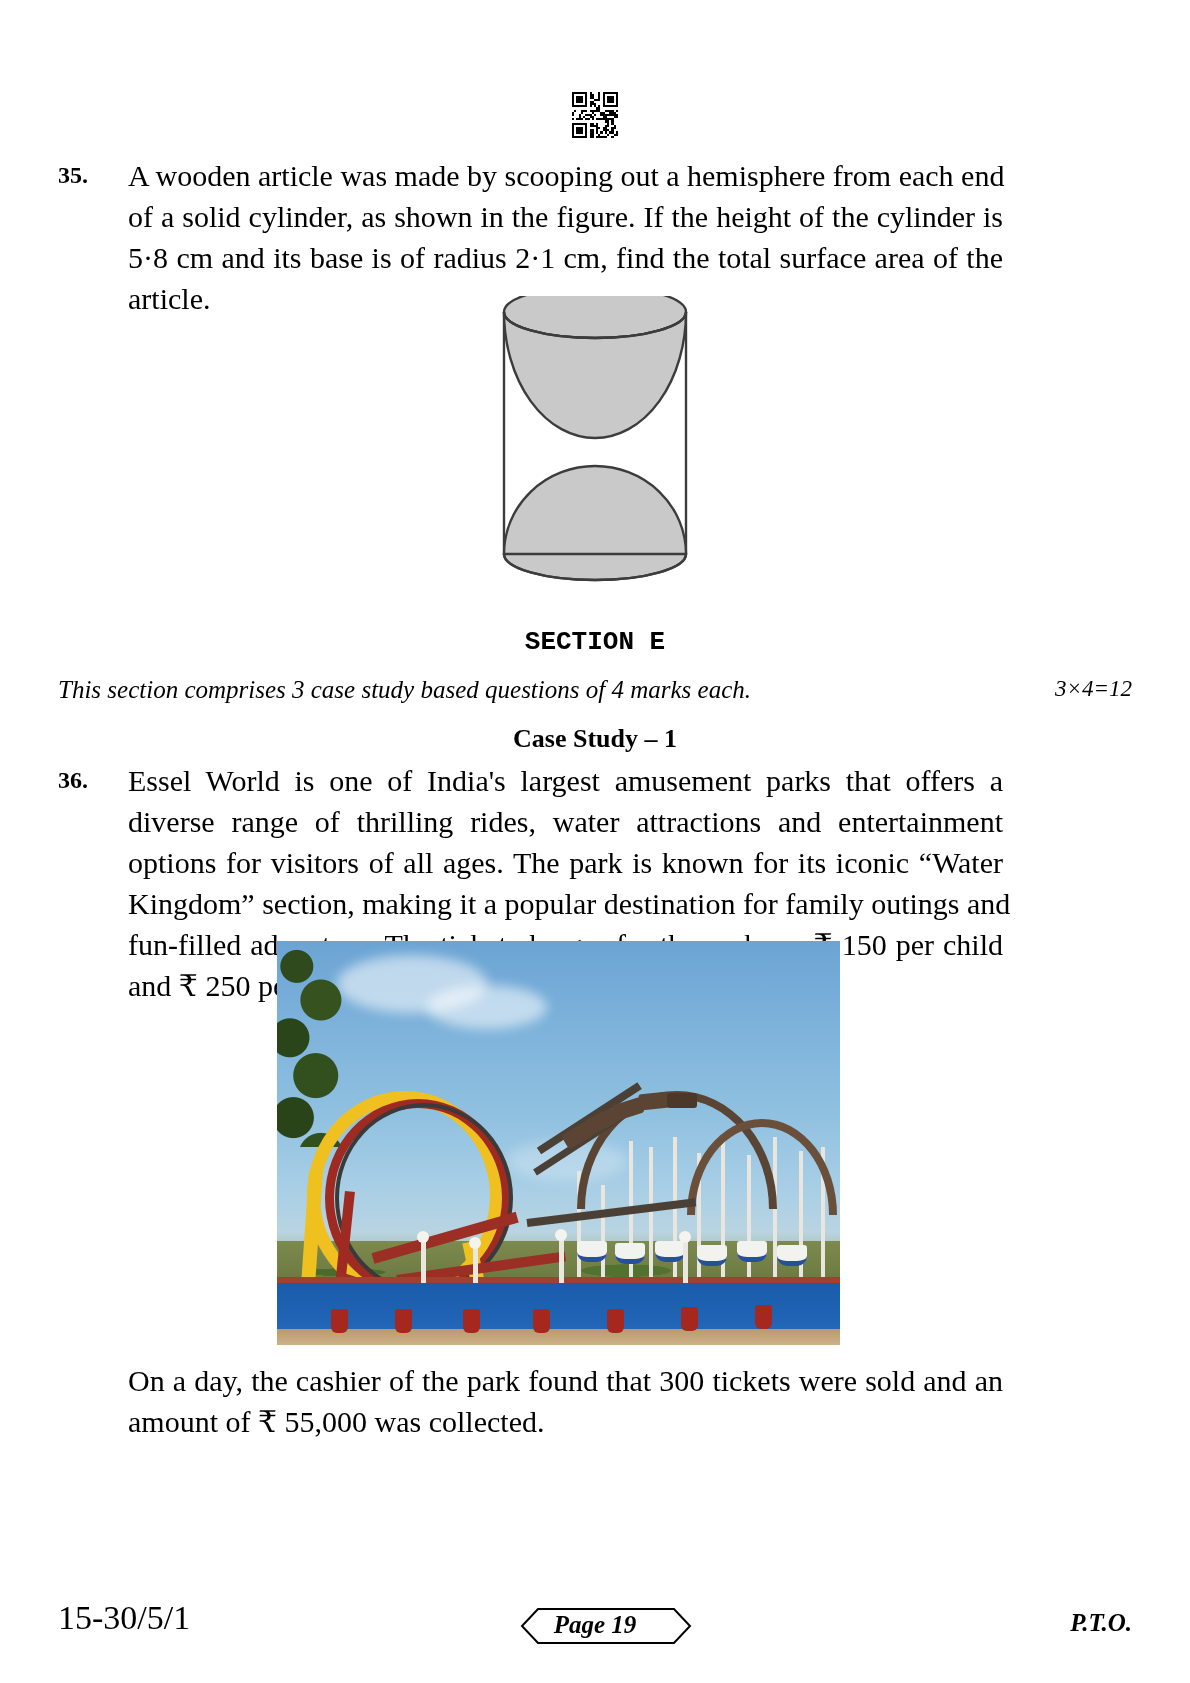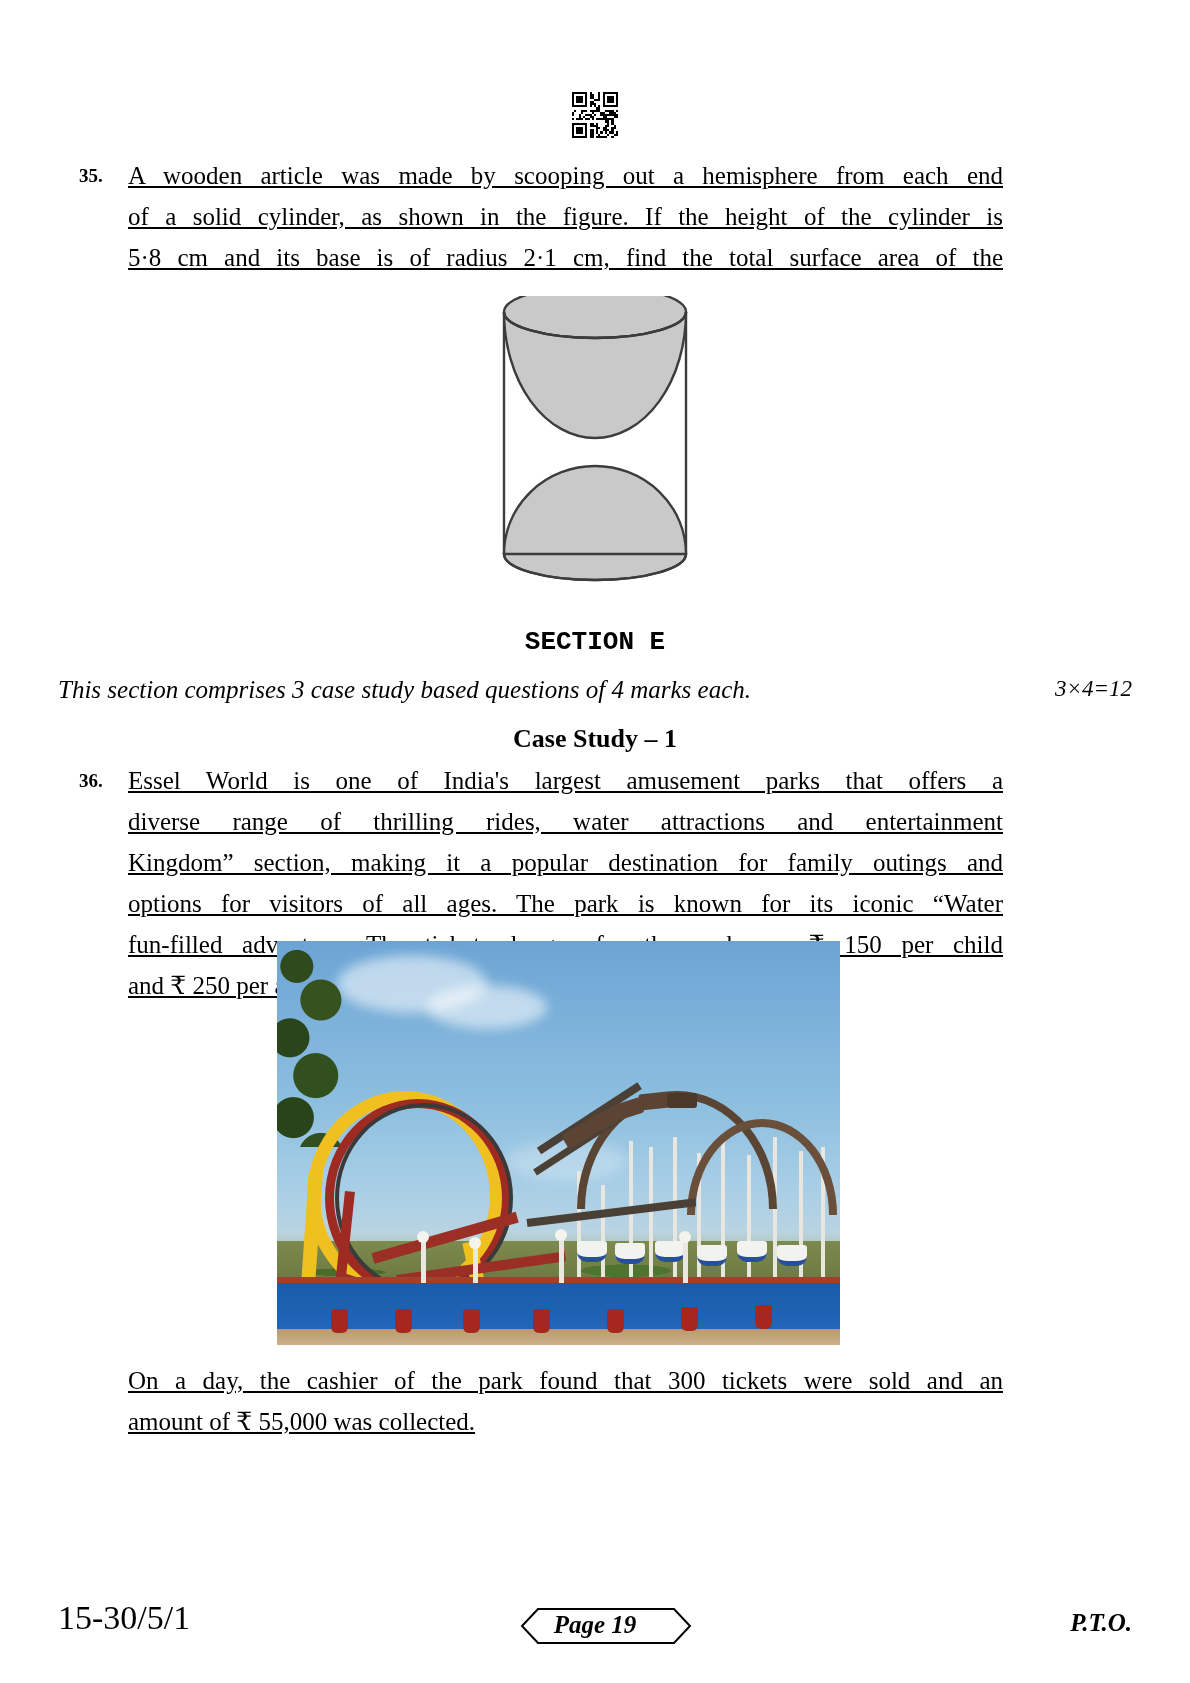--- a/index.html
+++ b/index.html
@@ -35,31 +35,29 @@
     grid-template-rows: repeat(21, 1fr);
     background: #ffffff;
   }
   .qr i { background: transparent; display:block; }
   .qr i.b { background: #000000; }
 
   
   .qnum {
     position: absolute;
     font-weight: bold;
-    font-size: 19px;
+    font-size: 24px;
     line-height: 41px;
-    margin-left: 21px;
   }
   .qbody {
     position: absolute;
-    font-size: 25px;
+    font-size: 30px;
     line-height: 41px;
     text-align: justify;
     text-justify: inter-word;
-    text-decoration: underline;
   }
 
   
   .jline {
     display: block;
     text-align: justify;
     text-align-last: justify;
     white-space: nowrap;
   }
   .jline.last {
@@ -742,20 +740,21 @@
         <i></i>
       </div>
   </div>
 
   <div class="qnum" style="left:58px; top:155px;">35.</div>
 
   <div class="qbody" style="left:128px; top:155px; width:875px;">
     <span class="jline">A wooden article was made by scooping out a hemisphere from each end</span>
     <span class="jline">of a solid cylinder, as shown in the figure. If the height of the cylinder is</span>
     <span class="jline">5·8 cm and its base is of radius 2·1 cm, find the total surface area of the</span>
+    <span class="jline last">article.</span>
   </div>
 
   <div class="figure-wrap">
     <svg width="210" height="296" viewBox="0 0 210 296">
 
       <path d="M 14,16 L 14,258" fill="none" stroke="#3c3c3c" stroke-width="2.4"></path>
       <path d="M 196,16 L 196,258" fill="none" stroke="#3c3c3c" stroke-width="2.4"></path>
 
       <ellipse cx="105" cy="16" rx="91" ry="26" fill="#c9c9c9" stroke="#3c3c3c" stroke-width="2.4"></ellipse>
 
@@ -776,22 +775,22 @@
 
   <div class="section-marks" style="top:676px;">3×4=12</div>
 
   <div class="case-head" style="top:724px;">Case Study – 1</div>
 
   <div class="qnum" style="left:58px; top:760px;">36.</div>
 
   <div class="qbody" style="left:128px; top:760px; width:875px;">
     <span class="jline">Essel World is one of India's largest amusement parks that offers a</span>
     <span class="jline">diverse range of thrilling rides, water attractions and entertainment</span>
+    <span class="jline">options for visitors of all ages. The park is known for its iconic “Water</span>
     <span class="jline">Kingdom” section, making it a popular destination for family outings and</span>
-    <span class="jline">options for visitors of all ages. The park is known for its iconic “Water</span>
     <span class="jline">fun-filled adventure. The ticket charges for the park are ₹  150 per child</span>
     <span class="jline last">and ₹  250 per adult.</span>
   </div>
 
   <div class="photo-wrap">
     <div class="photo">
 
       <div class="sky-cloud" style="left:60px; top:14px; width:150px; height:58px;"></div>
       <div class="sky-cloud" style="left:150px; top:44px; width:120px; height:44px;"></div>
       <div class="sky-cloud" style="left:230px; top:200px; width:120px; height:40px; opacity:.45;"></div>

